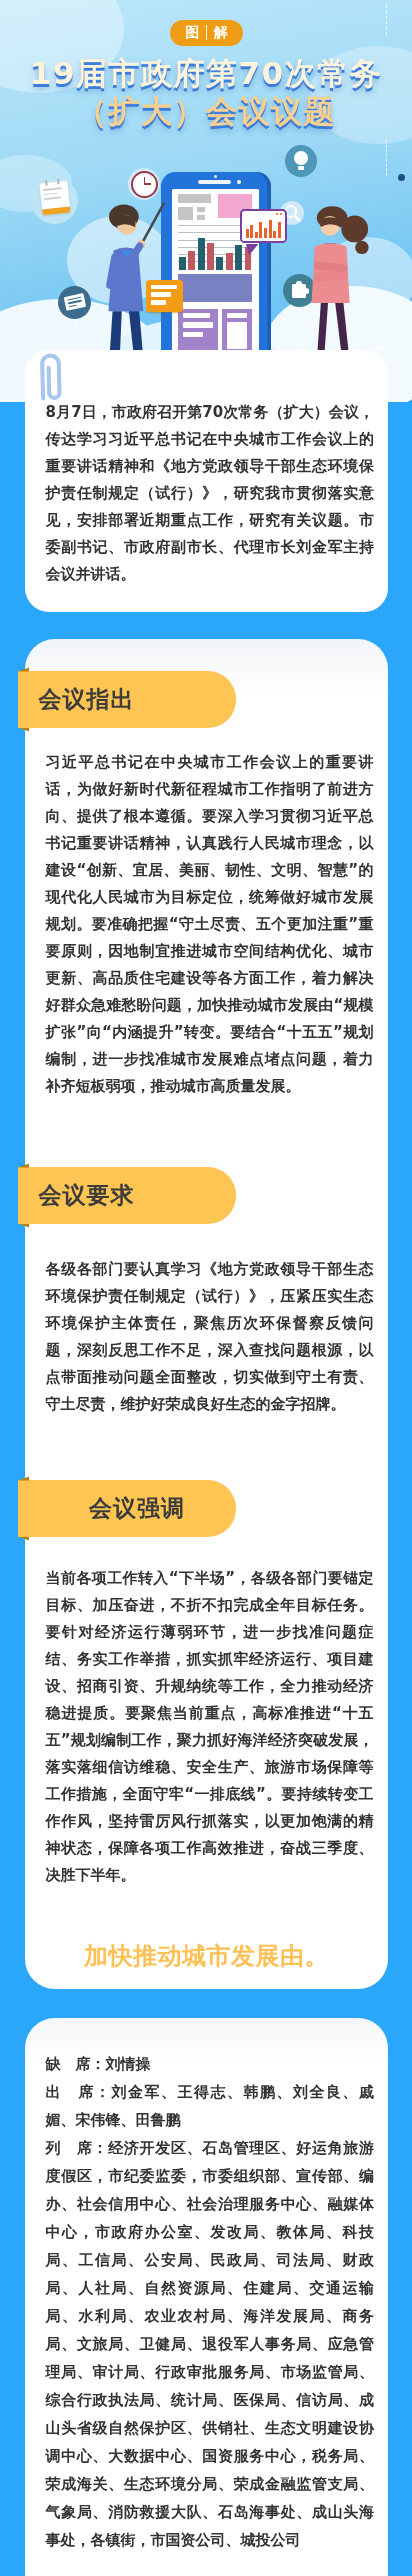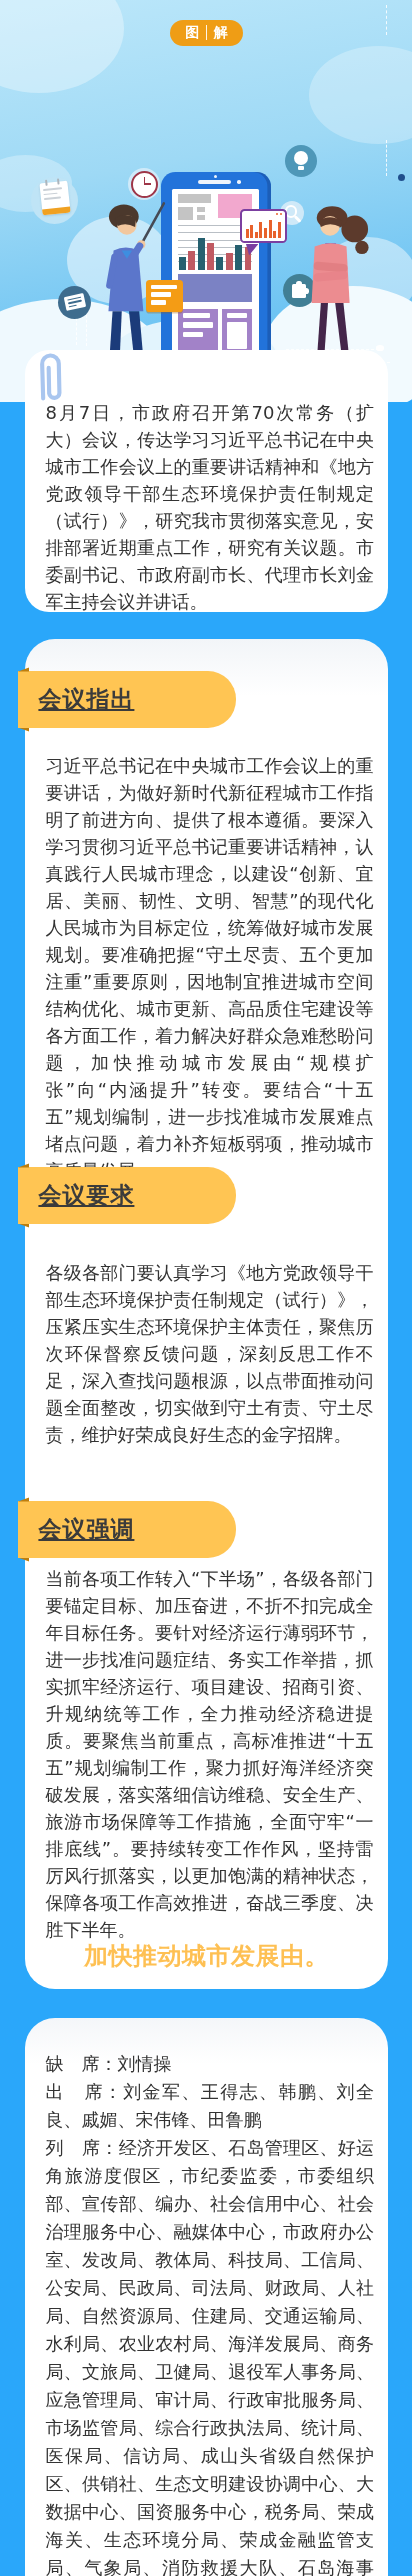--- a/index.html
+++ b/index.html
@@ -79,32 +79,32 @@
   .pz-body{position:absolute;left:8.8px;top:9.8px;width:14px;height:14px;background:#fff;border-radius:1.5px;}
   .pz-b1{position:absolute;left:13px;top:6.7px;width:5.7px;height:5.7px;background:#fff;border-radius:50%;}
   .pz-b2{position:absolute;left:20px;top:14.4px;width:5.7px;height:5.7px;background:#fff;border-radius:50%;}
   .dot{position:absolute;border-radius:50%;}
   .person{position:absolute;}
   
   .card{position:absolute;left:25px;width:363px;background:#fff;border-radius:24px;}
   #intro-card{top:350px;height:262px;}
   #main-card{top:639px;height:1350px;border-radius:30px;background:linear-gradient(#F2F5F8,#ffffff 57px);}
   #attendance-card{top:2018px;height:640px;border-radius:30px;background:linear-gradient(#F4F6F9,#ffffff 46px);}
-  .body-text{font-size:18px;line-height:27px;color:#333;text-align:justify;}
+  .body-text{font-size:15px;line-height:27px;color:#333;text-align:justify;font-weight:bold;}
   #intro-card .body-text{margin:49px 14px 0 20.6px;}
   .paperclip{position:absolute;left:-2.1px;top:-11.3px;}
   
   .ribbon{position:absolute;left:-7.2px;width:218px;height:57px;background:#FFC553;
     border-radius:0 28px 28px 0;display:flex;align-items:center;padding-left:20.6px;box-sizing:border-box;}
   .ribbon:before{content:"";position:absolute;left:0;top:-3.6px;width:11.3px;height:4.1px;background:#BD7E0E;
     clip-path:polygon(0 100%,100% 0,100% 100%);}
   .ribbon:after{content:"";position:absolute;left:0;bottom:-3.6px;width:11.3px;height:4.1px;background:#BD7E0E;
     clip-path:polygon(0 0,100% 0,100% 100%);}
-  .ribbon .rt{font-size:23px;font-weight:800;color:#3B3B3B;letter-spacing:1px;text-decoration:underline;}
-  #ribbon-1{top:32px;} #ribbon-2{top:528px;} #ribbon-3{top:862px;}
+  .ribbon .rt{font-size:23px;font-weight:800;color:#3B3B3B;letter-spacing:1px;}
+  #ribbon-1{top:32px;} #ribbon-2{top:528px;} #ribbon-3{top:841px;justify-content:center;}
   .section-para{position:absolute;left:20.6px;width:328px;}
   #para-1{top:95px;} #para-2{top:602px;} #para-3{top:907px;margin-top:19px;}
   .closing-line{position:absolute;left:0;top:1302px;width:100%;text-align:center;
     font-size:24px;line-height:31px;font-weight:800;color:#FEC053;letter-spacing:0.5px;}
   
   #attendance-card .att-wrap{margin:32px 14px 0 20.6px;}
   #attendance-card p{margin:0;}
   #attendance-card .body-text{line-height:28px;}
 </style>
 </head>
@@ -130,20 +130,24 @@
     <div class="dashh" style="left:286px;top:349px;width:93px;"></div>
     <div class="dashh" style="left:354px;top:362px;width:36px;"></div>
     <div class="dot" style="left:376px;top:345px;width:7.7px;height:5.7px;background:#fff;"></div>
 
     <div class="badge">
       <span>图</span>
       <span class="divider"></span>
       <span>解</span>
     </div>
 
+    <div class="hero-title">
+      <div class="l1">19届市政府第70次常务</div>
+      <div class="l2">（扩大）会议议题</div>
+    </div>
 
     <div class="circle-icon" style="left:31px;top:177px;width:47px;height:47px;background:#BFE4F6;">
       <div class="cal">
         <span class="ring" style="left:6.2px;"></span>
           <span class="ring" style="left:17.5px;"></span>
         <b style="width:18.5px;"></b>
           <b style="width:14.4px;"></b>
           <b style="width:16.5px;"></b>
         <span class="foot"></span>
       </div>

